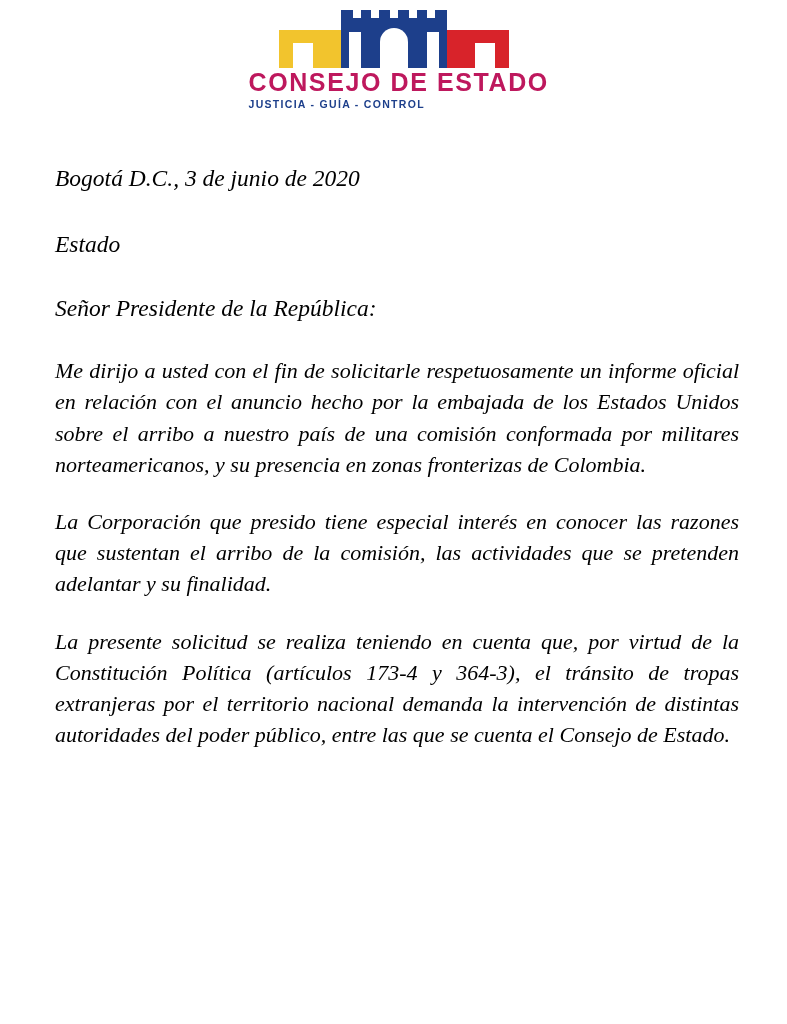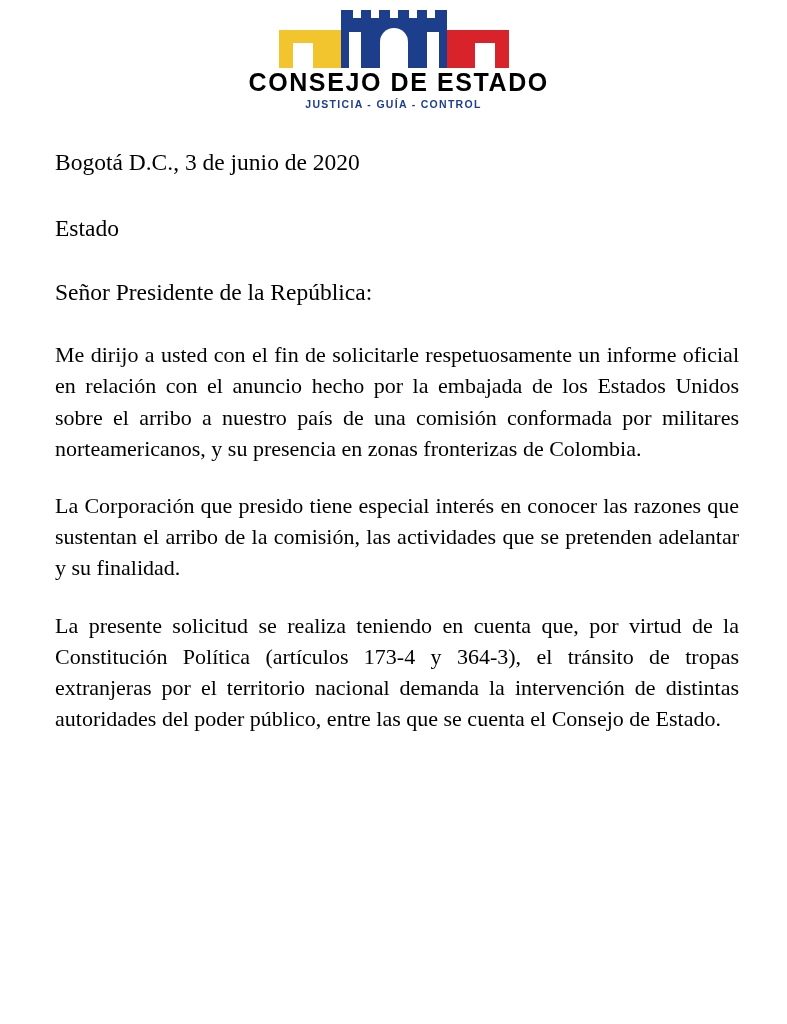--- a/index.html
+++ b/index.html
@@ -38,42 +38,42 @@
     position: relative;
     width: 290px;
     height: 58px;
   }
   .emblem-svg { display: block; }
   .logo-title {
     font-family: "Liberation Sans", sans-serif;
     font-weight: 700;
     font-size: 25px;
     letter-spacing: 1.6px;
-    color: #000000;
+    color: #be185d;
     text-align: center;
     line-height: 1;
     margin-top: 2px;
     white-space: nowrap;
   }
   .logo-subtitle {
     font-family: "Liberation Sans", sans-serif;
     font-weight: 700;
     font-size: 10.5px;
     letter-spacing: 1.3px;
     color: #1d3f8b;
-    text-align: center;
     line-height: 1;
     margin-top: 4px;
     white-space: nowrap;
   }
 
   
   .content {
     padding: 0 48px 0 55px;
-    margin-top: 36px;
+    margin-top: 52px;
+    font-style: italic;
   }
   .line {
     font-size: 23.5px;
     line-height: 1.42;
     margin: 0;
   }
   .para {
     font-size: 22px;
     line-height: 1.42;
     margin: 0;

